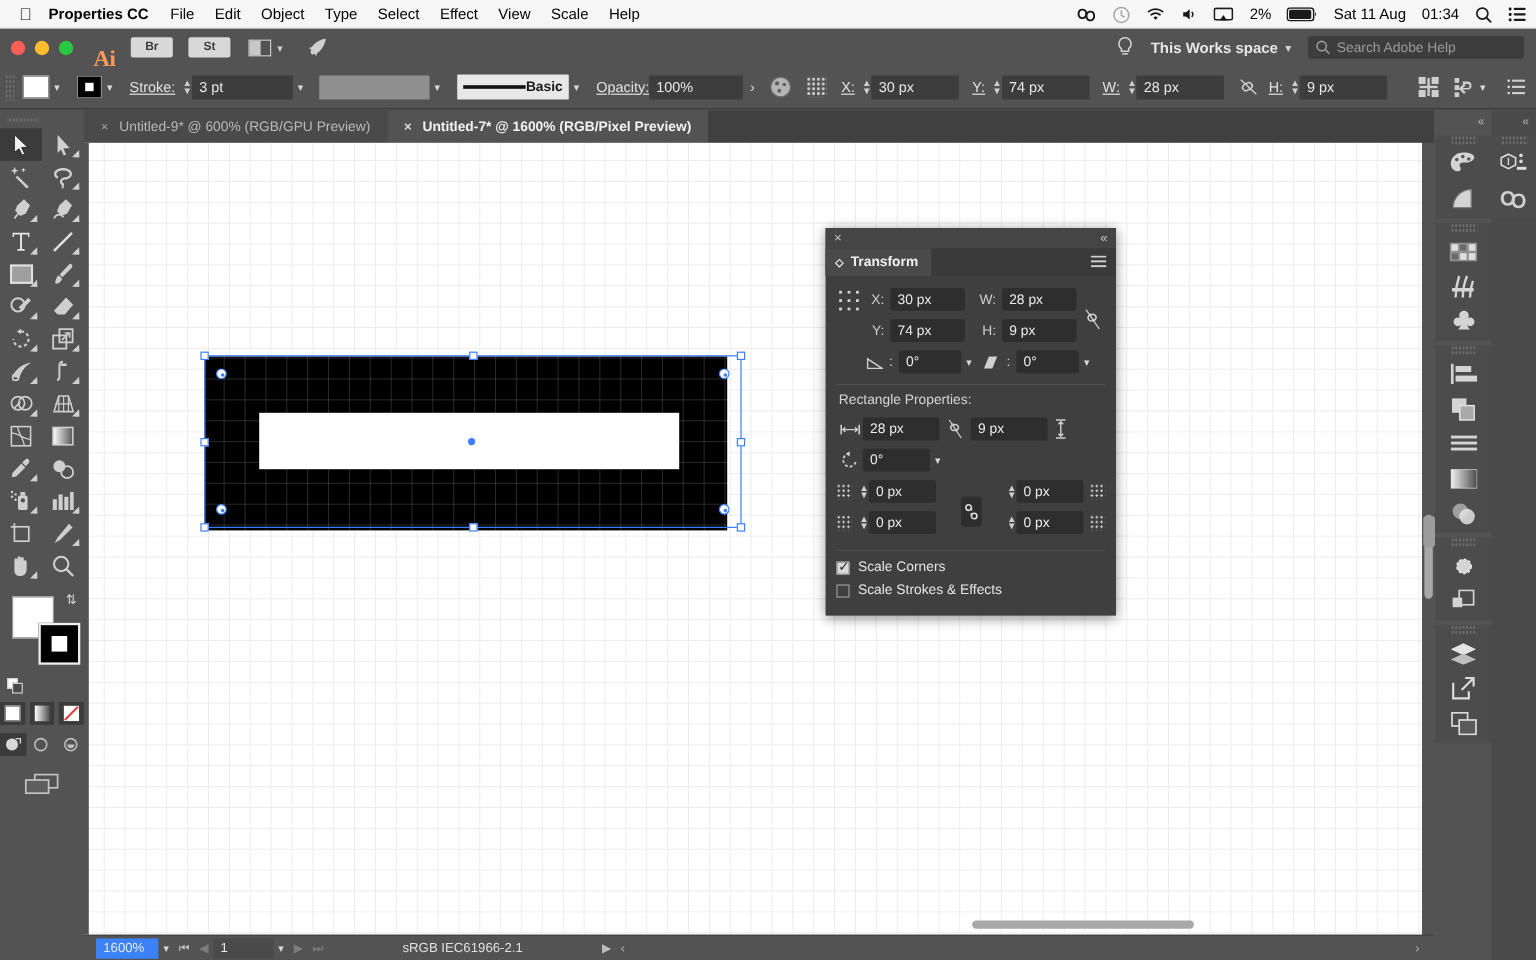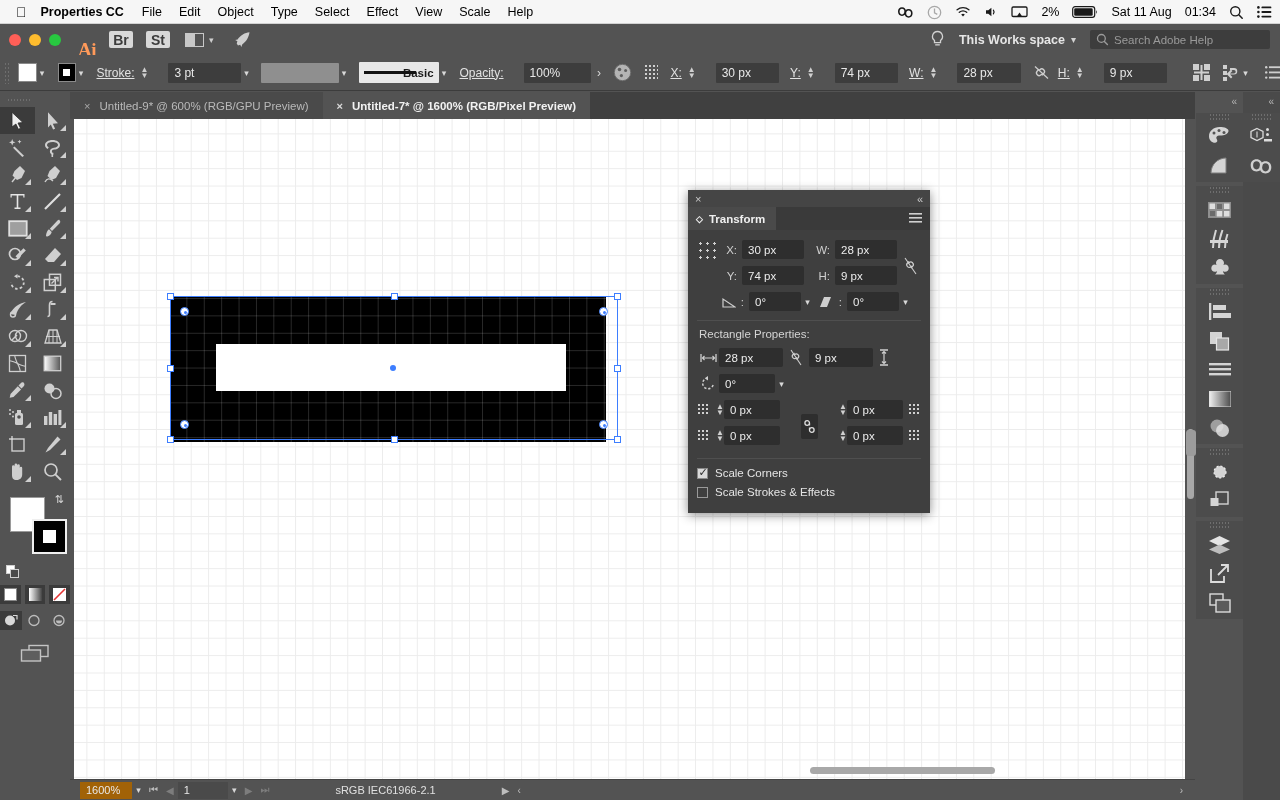--- a/index.html
+++ b/index.html
@@ -36,22 +36,22 @@
   .traffic { display: flex; gap: 8px; margin-left: 9px; }
   .dotbtn { width: 12px; height: 12px; border-radius: 50%; }
   .dotbtn.r { background: #ff5f57; }
   .dotbtn.y { background: #febc2e; }
   .dotbtn.g { background: #28c840; }
   .ai-logo {
     margin-left: 17px; font-size: 19px; font-weight: bold; color: #ff9a5a;
     font-family: "Liberation Serif", serif; letter-spacing: -.5px; margin-top: 20px;
   }
   .sqbtn {
-    width: 24px; height: 17px; background: #d8d8d8; color: #3c3c3c;
-    font-size: 14px; font-weight: bold; display: flex; align-items: center;
+    width: 35px; height: 17px; background: #d8d8d8; color: #3c3c3c;
+    font-size: 10px; font-weight: bold; display: flex; align-items: center;
     justify-content: center; border-radius: 2px; margin-left: 13px;
   }
   .arrange { margin-left: 15px; display: flex; align-items: center; gap: 5px; }
   .arrange-ico { width: 19px; height: 14px; border: 1.5px solid #c8c8c8; display: flex; }
   .arrange-ico i { display: block; flex: 1; border-right: 1.5px solid #c8c8c8; background: #c8c8c8; }
   .arrange-ico i:last-child { border-right: none; background: transparent; }
   .rocket { margin-left: 18px; }
   .tb-right { position: absolute; right: 10px; top: 0; height: 31px; display: flex; align-items: center; }
   .ws-label { color: #e6e6e6; font-size: 12.5px; font-weight: bold; margin: 0 6px 0 14px; }
   .help-box {
@@ -72,21 +72,21 @@
   .swatch-fill { width: 22px; height: 19px; background: #fff; border: 1px solid #8a8a8a; margin-left: 7px; }
   .swatch-stroke {
     width: 21px; height: 19px; background: #000; border: 1px solid #8a8a8a;
     margin-left: 10px; display: flex; align-items: center; justify-content: center;
   }
   .swatch-stroke i { width: 7px; height: 7px; background: #fff; }
   .caret { width: 13px; text-align: center; color: #d8d8d8; font-size: 9px; }
   .cl { color: #e2e2e2; font-size: 12px; margin-left: 10px; text-decoration: underline; }
   .fld {
     height: 20px; background: #3d3d3d; color: #e8e8e8; font-size: 12px;
-    display: flex; align-items: center; padding: 0 6px; border-radius: 1px; margin-left: 20px;
+    display: flex; align-items: center; padding: 0 6px; border-radius: 1px; margin-left: 0;
   }
   .stepper { display: flex; flex-direction: column; align-items: center; justify-content: center;
     margin-left: 6px; color: #d0d0d0; line-height: 6px; font-size: 8px; }
   .profile-box { width: 92px; height: 20px; background: #8f8f8f; margin-left: 9px; border-radius: 1px; }
   .brush-box {
     width: 93px; height: 21px; background: #e8e8e8; color: #1a1a1a; font-size: 11.5px;
     display: flex; align-items: center; justify-content: flex-end; padding-right: 5px;
     margin-left: 10px; position: relative; border-radius: 1px; font-weight: bold;
   }
   .brush-box::before { content: ""; position: absolute; left: 5px; top: 9px; width: 52px; height: 3px; background: #121212; }
@@ -178,21 +178,21 @@
   .dockA { position: absolute; left: 1196px; top: 92px; width: 47px; height: 708px; background: #535353; }
   .dockB { position: absolute; left: 1243px; top: 92px; width: 37px; height: 708px; background: #4a4a4a; }
   .dockhdr { height: 18px; display: flex; align-items: center; justify-content: flex-end; padding-right: 6px; color: #b5b5b5; font-size: 10px; }
   .dgrip { width: 22px; height: 8px; margin: 3px auto 1px;
     background-image: radial-gradient(#6e6e6e 1px, transparent 1px); background-size: 3px 4px; }
   .dcell { height: 29px; display: flex; align-items: center; justify-content: center; }
   .dgroup { background: #4c4c4c; margin-bottom: 4px; padding-bottom: 2px; }
 
   
   .statusbar { position: absolute; left: 70px; top: 779px; width: 1125px; height: 21px; background: #535353; display: flex; align-items: center; border-top: 1px solid #444; }
-  .zoomfld { width: 52px; height: 17px; background: #a16207; color: #e8e8e8; font-size: 11px; display: flex; align-items: center; padding-left: 6px; margin-left: 10px; }
+  .zoomfld { width: 52px; height: 17px; background: #3b82f6; color: #e8e8e8; font-size: 11px; display: flex; align-items: center; padding-left: 6px; margin-left: 10px; }
   .navarrow { color: #bdbdbd; font-size: 10px; margin: 0 4px; }
   .navarrow.dis { opacity: .4; }
   .pagefld { width: 50px; height: 17px; background: #4a4a4a; color: #e8e8e8; font-size: 11px; display: flex; align-items: center; padding-left: 6px; }
   .profile-txt { color: #e0e0e0; font-size: 11px; margin-left: 62px; }
   .scrollh { position: absolute; left: 70px; top: 763px; width: 1115px; height: 14px; }
   .scrollh i { position: absolute; left: 740px; top: 4px; width: 185px; height: 7px; background: #a8a8a8; border-radius: 4px; }
   .scrollv { position: absolute; left: 1185px; top: 119px; width: 11px; height: 660px; background: #535353; }
   .scrollv i { position: absolute; left: 2px; top: 310px; width: 7px; height: 70px; background: #a8a8a8; border-radius: 4px; }
   .vthumb-tab { position: absolute; left: 1186px; top: 430px; width: 10px; height: 26px; background: #9c9c9c; border-radius: 3px; }
   svg { display: block; }

